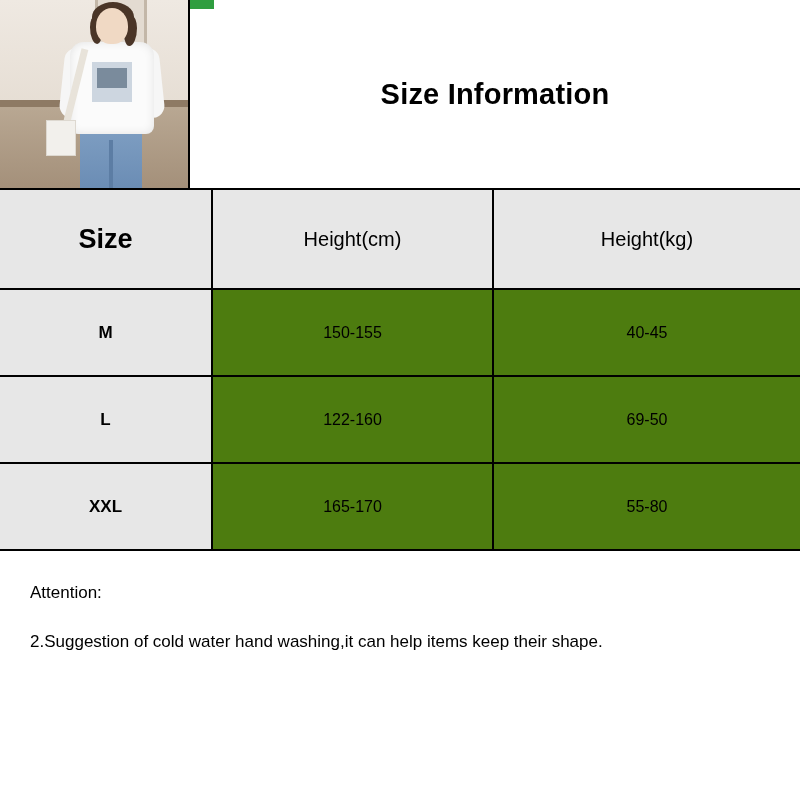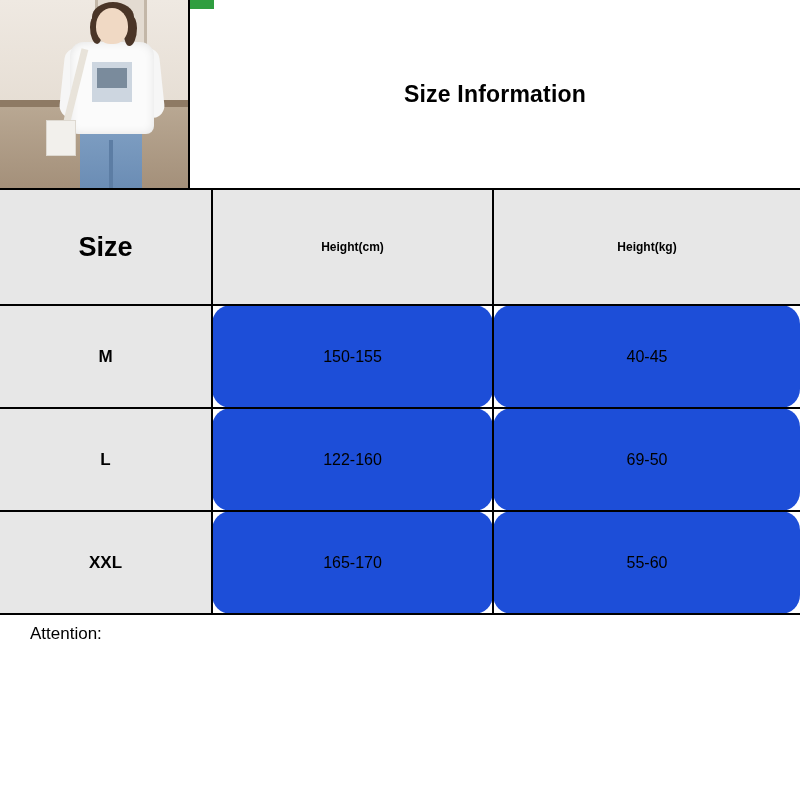--- a/index.html
+++ b/index.html
@@ -146,21 +146,21 @@
   .title-cell {
     flex: 1 1 auto;
     height: 190px;
     box-sizing: border-box;
     border-bottom: 2px solid #000;
     display: flex;
     align-items: center;
     justify-content: center;
   }
   .title-text {
-    font-size: 23px;
+    font-size: 29px;
     font-weight: bold;
     letter-spacing: .2px;
   }
   
   .green-marker {
     position: absolute;
     left: 190px;
     top: 0;
     width: 24px;
     height: 9px;
@@ -171,67 +171,66 @@
   table.size-table {
     border-collapse: collapse;
     width: 800px;
     table-layout: fixed;
   }
   table.size-table td, table.size-table th {
     border-right: 2px solid #000;
     border-bottom: 2px solid #000;
     text-align: center;
     vertical-align: middle;
-    padding: 8px;
+    padding: 0;
   }
   table.size-table tr td:last-child,
   table.size-table tr th:last-child {
     border-right: none;
   }
   .col-size { width: 212px; }
   .col-height { width: 281px; }
   .col-weight { width: 307px; }
 
   .head-row th {
     height: 98px;
     background: #e7e7e7;
   }
   .head-size {
     font-size: 27px;
     font-weight: bold;
   }
   .head-col {
-    font-size: 12px;
-    font-weight: bold;
+    font-size: 20px;
+    font-weight: normal;
   }
   .body-row td {
     height: 85px;
     font-size: 16px;
   }
   .body-row td.cell-size {
     font-weight: bold;
     font-size: 17px;
     background: #e7e7e7;
   }
   .body-row td.cell-val {
-    background: #1d4ed8;
-    border-radius: 19px;
+    background: #4d7c0f;
   }
 
   
   .attention {
     box-sizing: border-box;
     width: 800px;
     height: 164px;
     padding: 6px 14px 0 30px;
     font-size: 17px;
     line-height: 1.55;
     color: #000;
   }
-  .attention .line { white-space: pre-wrap; }
+  .attention .line { white-space: pre-wrap; margin-top: 23px; }
   .attention .line.first { margin-bottom: 0; }
 </style>
 </head>
 <body>
 
 <div class="sheet">
 
   <div class="top-row">
     <div class="photo-cell">
       <div class="photo-wall"></div>
@@ -275,22 +274,23 @@
         <td class="cell-val">40-45</td>
       </tr>
       <tr class="body-row">
         <td class="cell-size">L</td>
         <td class="cell-val">122-160</td>
         <td class="cell-val">69-50</td>
       </tr>
       <tr class="body-row">
         <td class="cell-size">XXL</td>
         <td class="cell-val">165-170</td>
-        <td class="cell-val">55-60</td>
+        <td class="cell-val">55-80</td>
       </tr>
     </tbody>
   </table>
 
   <div class="attention">
     <div class="line first">Attention:</div>
+    <div class="line">2.Suggestion of cold water hand washing,it can help items keep their shape.</div>
   </div>
 
 </div>
 
 </body></html>

